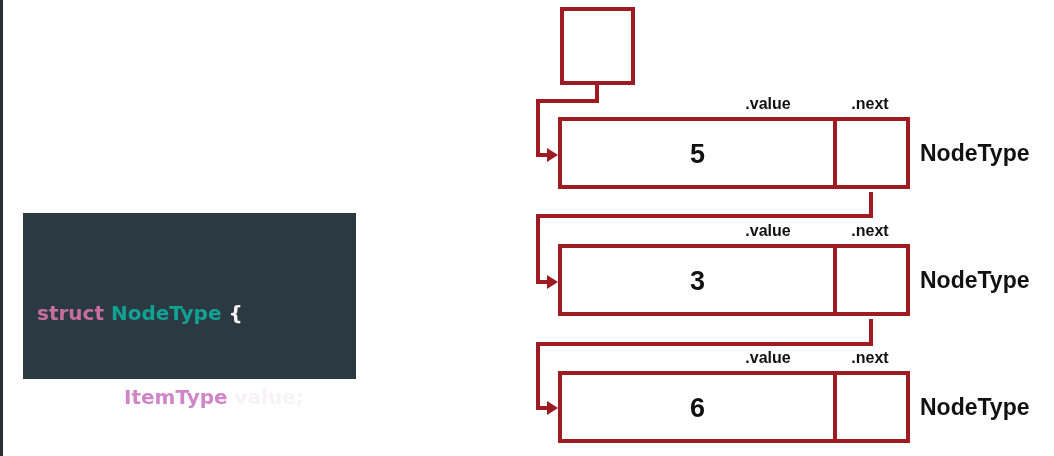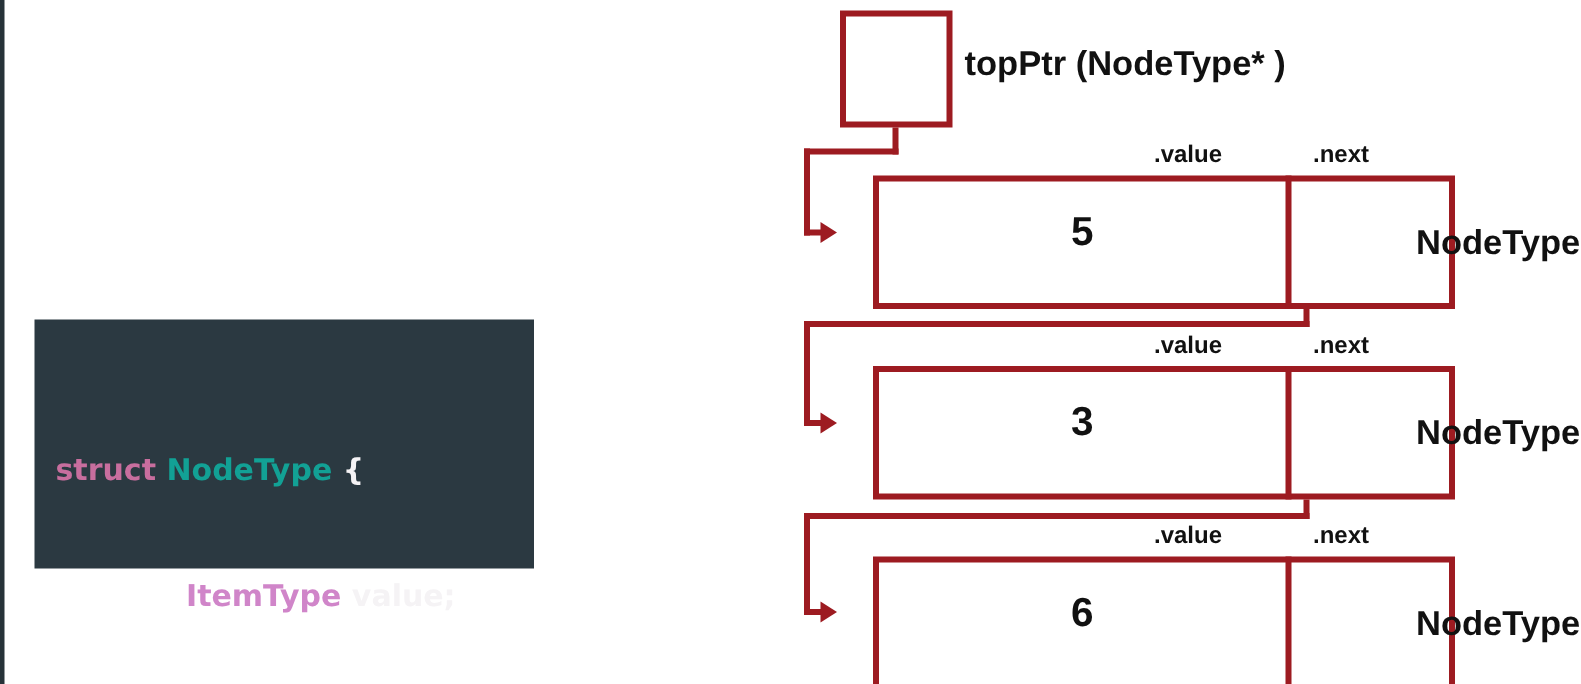--- a/index.html
+++ b/index.html
@@ -53,21 +53,21 @@
     font-size:23px;font-weight:bold;white-space:pre;
   }
   .seg{position:absolute;background:var(--red);}
   .arrowhead{
     position:absolute;width:0;height:0;
     border-top:7px solid transparent;
     border-bottom:7px solid transparent;
     border-left:11px solid var(--red);
   }
   .node{
-    position:absolute;left:582px;width:352px;height:89px;padding-left:36px;
+    position:absolute;left:558px;width:352px;height:72px;
   }
   .node-box{
     position:absolute;left:0;top:0;right:0;bottom:0;
     box-sizing:border-box;border:4px solid var(--red);
     background:#ffffff;
   }
   .node-divider{
     position:absolute;left:275px;top:0;width:4px;height:100%;
     background:var(--red);
   }
@@ -96,21 +96,20 @@
   <div class="left-edge"></div>
 
   <div class="code-panel">
     <div class="code-line"><span class="kw">struct </span><span class="teal">NodeType</span><span class="wht"> {</span></div>
     <div class="code-line indent"><span class="orchid">ItemType</span><span class="wht"> value;</span></div>
     
     
   </div>
 
   <div class="ptr-box"></div>
-  <div class="ptr-label">topPtr (NodeType* )</div>
 
   <div class="seg" style="left:595px;top:85px;width:4px;height:18px"></div>
   <div class="seg" style="left:536px;top:99px;width:63px;height:4px"></div>
   <div class="seg" style="left:536px;top:99px;width:4px;height:58px"></div>
   <div class="seg" style="left:536px;top:153px;width:14px;height:4px"></div>
   <div class="arrowhead" style="left:547px;top:148px"></div>
 
   <div class="seg" style="left:869px;top:192px;width:4px;height:26px"></div>
   <div class="seg" style="left:536px;top:214px;width:337px;height:4px"></div>
   <div class="seg" style="left:536px;top:214px;width:4px;height:70px"></div>

